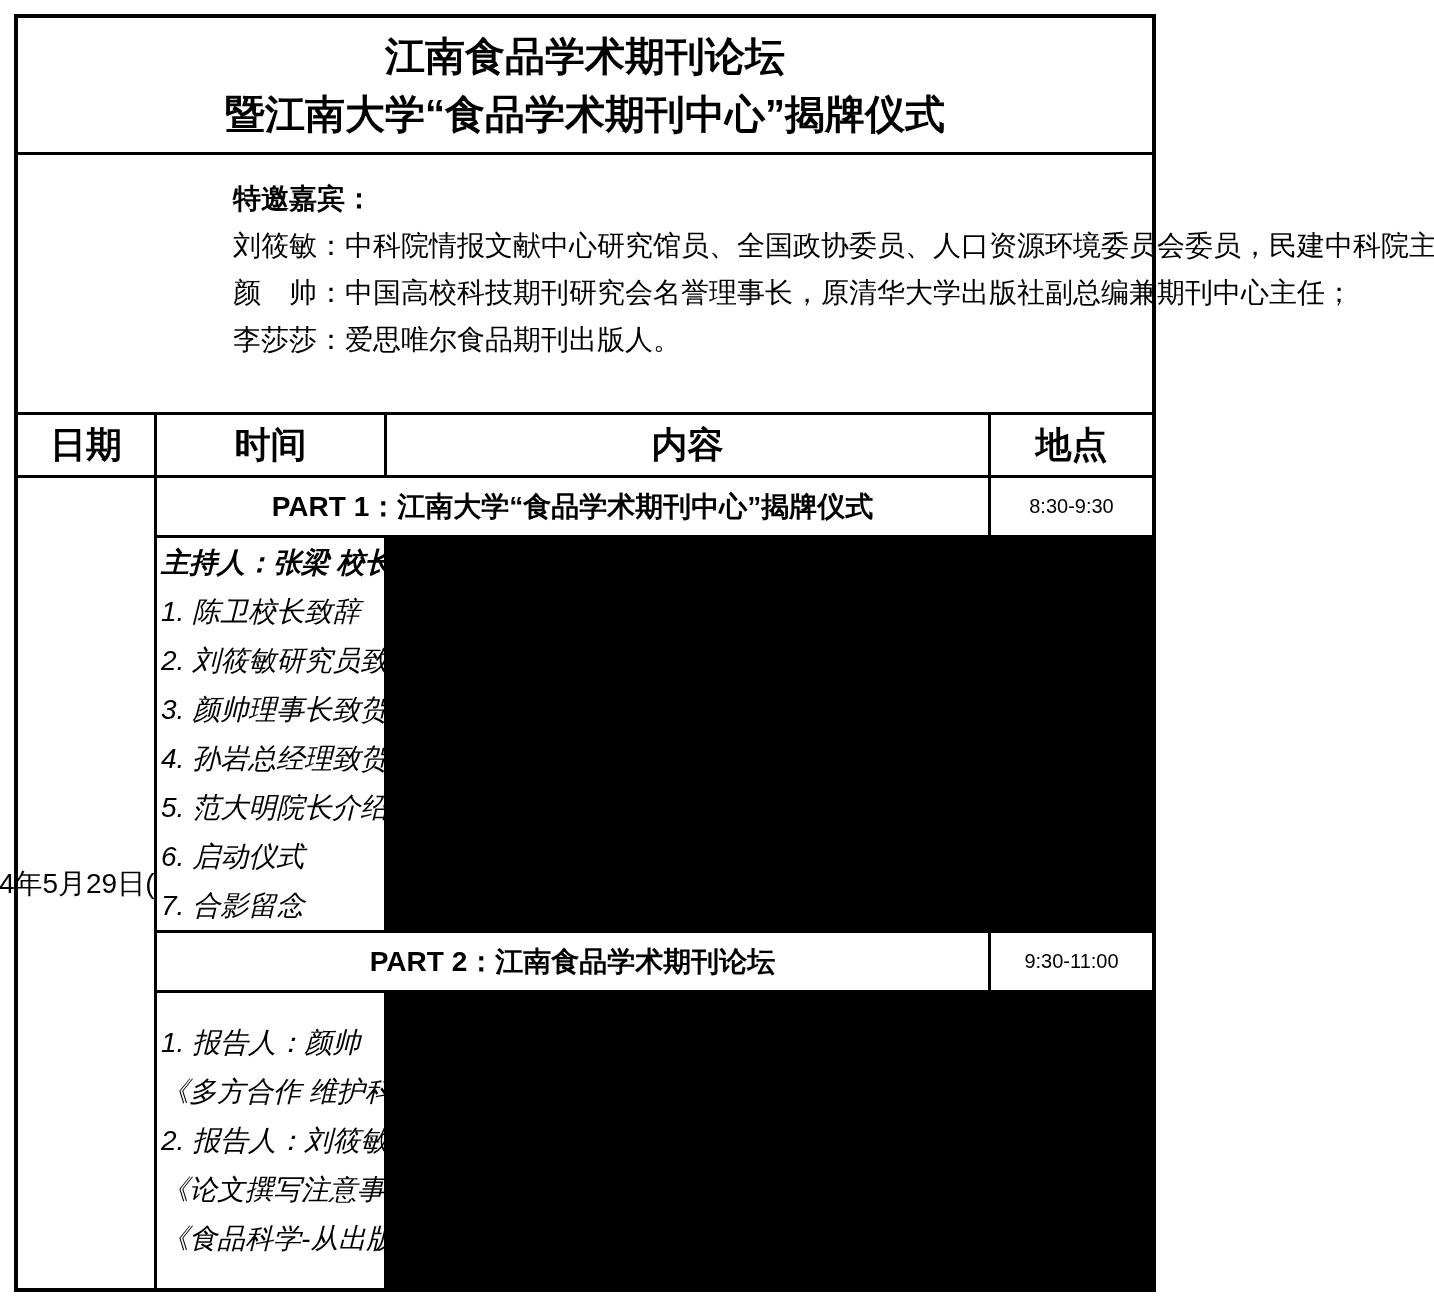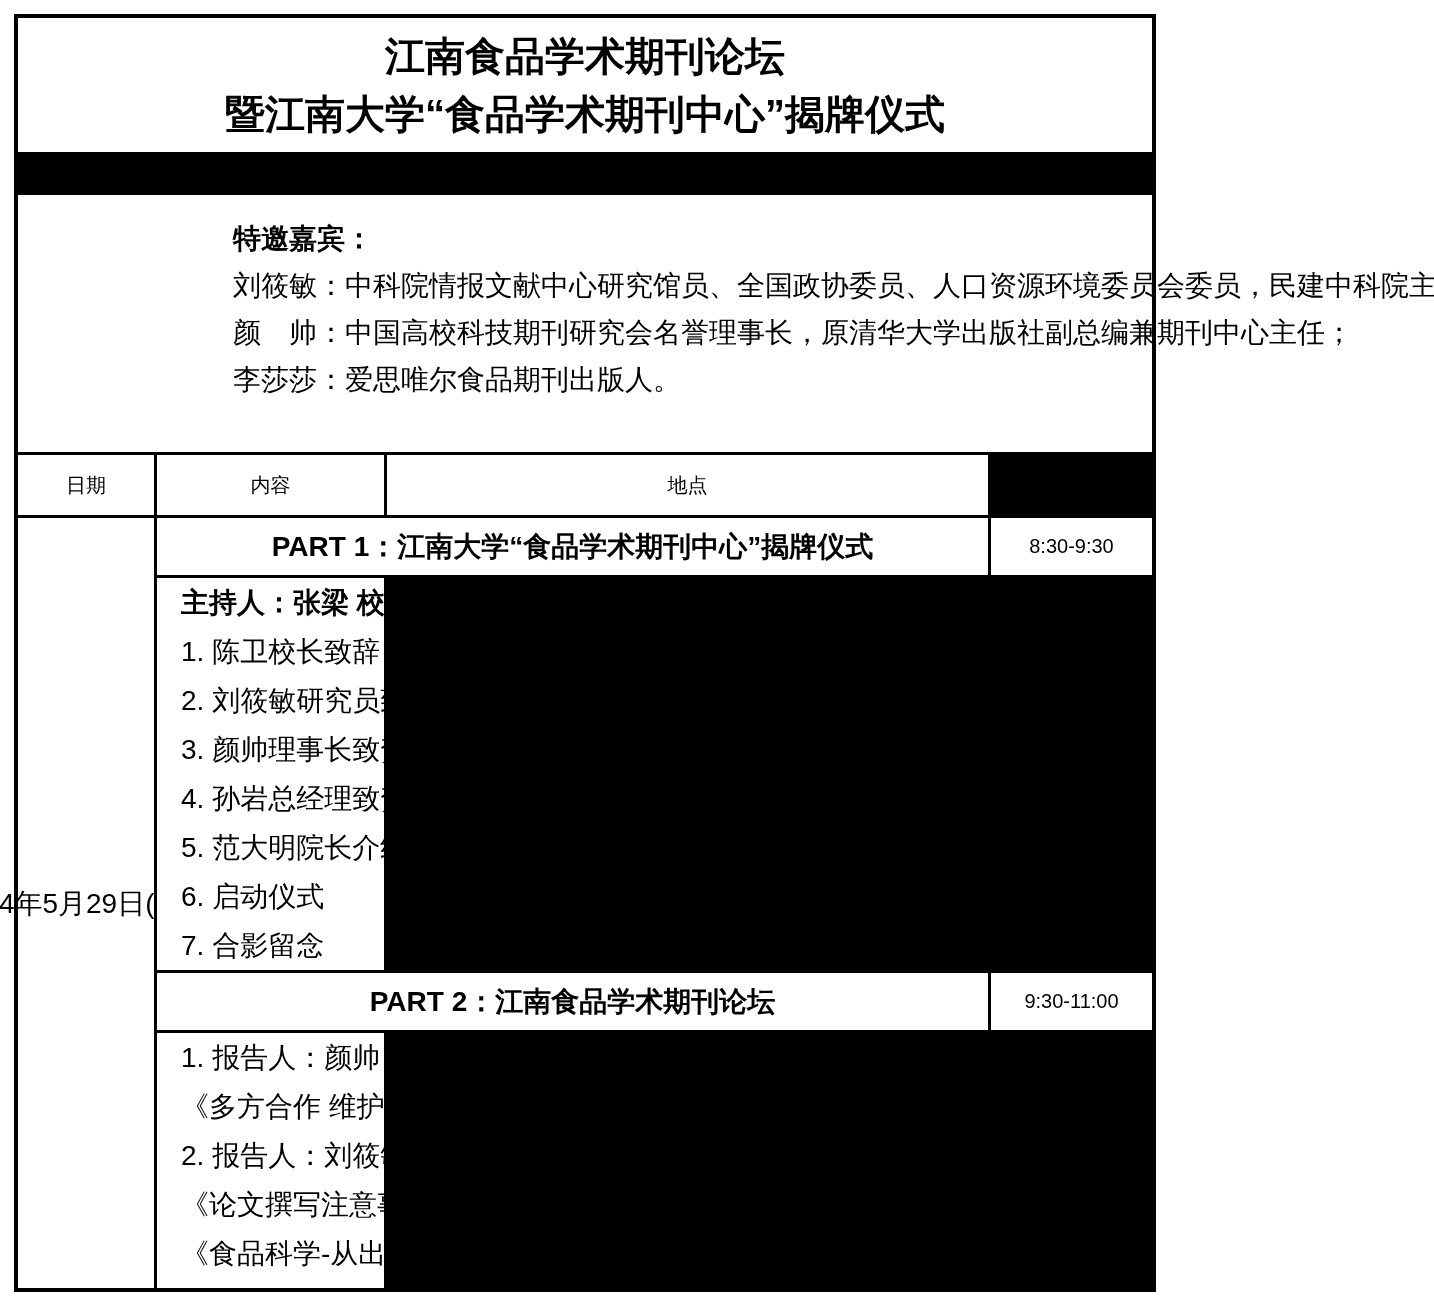--- a/index.html
+++ b/index.html
@@ -43,54 +43,54 @@
     line-height: 58px;
     white-space: nowrap;
   }
 
   
   .guest-cell {
     flex: 0 0 257px;
     padding: 20px 20px 0 215px;
     font-size: 28px;
     line-height: 47px;
-    margin-top: 40px;
   }
   .guest-heading { font-weight: bold; }
   .guest-line { white-space: nowrap; }
 
   
   .schedule {
     flex: 1 1 auto;
     display: grid;
     grid-template-columns: 136px 227px 1fr 161px;
     grid-template-rows: 60px 57px 392px 57px auto;
     gap: 3px;
     background: #000000;
   }
   .c { display: flex; align-items: center; justify-content: center; }
   .head-cell {
-    font-size: 20px;
-    font-weight: normal;
+    font-size: 36px;
+    font-weight: bold;
   }
   .part-cell {
     grid-column: 2 / 4;
     font-size: 28px;
     font-weight: bold;
     white-space: nowrap;
   }
   .time-cell { font-size: 20px; }
   .content-cell {
     display: flex;
     flex-direction: column;
-    justify-content: space-between;
+    justify-content: center;
     align-items: flex-start;
-    padding-left: 24px;
+    padding-left: 4px;
     font-size: 28px;
     line-height: 49px;
+    font-style: italic;
   }
   .content-cell .host { font-weight: bold; }
   .span-col {
     grid-row: 2 / 6;
     font-size: 28px;
     line-height: 47px;
     text-align: center;
   }
   .date-cell { grid-column: 1; }
   .loc-cell  { grid-column: 4; }
@@ -116,20 +116,21 @@
           <div class="guest-line">颜　帅：中国高校科技期刊研究会名誉理事长，原清华大学出版社副总编兼期刊中心主任；</div>
 
 
           <div class="guest-line">李莎莎：爱思唯尔食品期刊出版人。</div>
         </div>
     </div>
 
     <div class="schedule">
 
       <div class="cell c head-cell">日期</div>
+      <div class="cell c head-cell">时间</div>
       <div class="cell c head-cell">内容</div>
       <div class="cell c head-cell">地点</div>
 
       <div class="cell c span-col date-cell">
 
           <div class="line">2024年</div>
 
           <div class="line">5月29日</div>
 
           <div class="line">(周三)</div>

